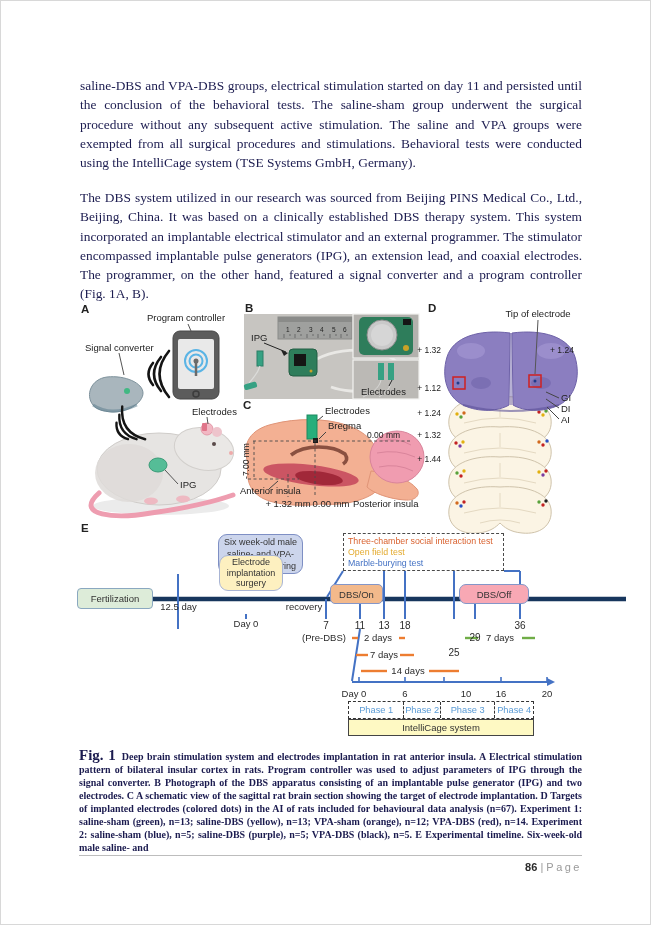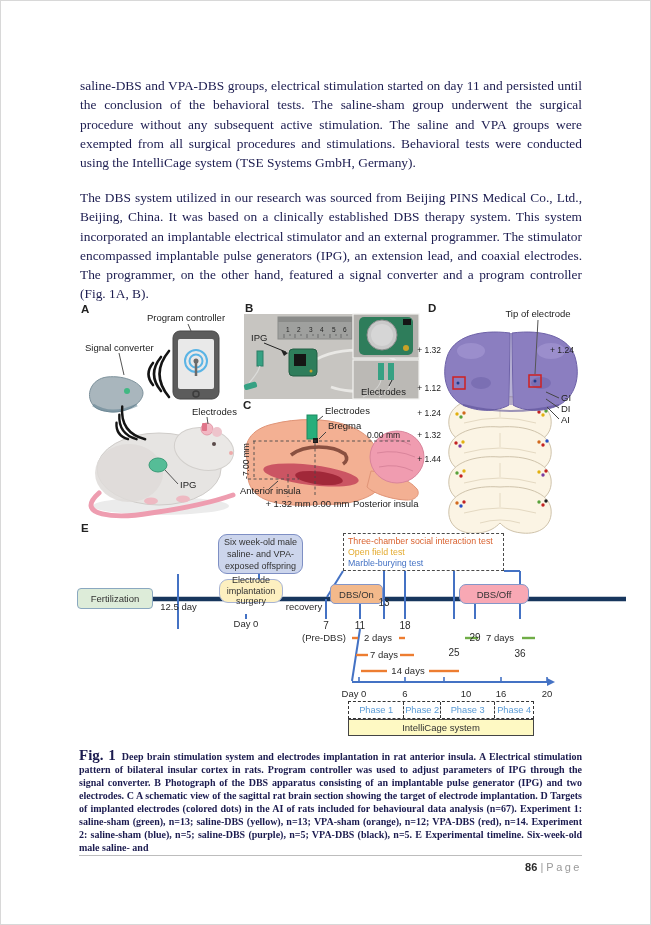--- a/index.html
+++ b/index.html
@@ -306,21 +306,21 @@
 
   <div class="ebox box-fert" style="left:76px;top:587px;width:76px;height:21px;">Fertilization</div>
 
 
   <div class="ebox box-blue rounded" style="left:217px;top:533px;width:85px;height:40px;">
     <div><span>Six week-old male</span><br>
          <span>saline- and VPA-</span><br>
          <span>exposed offspring</span></div>
   </div>
 
-  <div class="ebox box-yellow rounded" style="left:218px;top:578px;width:64px;height:24px;">
+  <div class="ebox box-yellow rounded" style="left:218px;top:554px;width:64px;height:36px;">
     <div><span>Electrode</span><br>
          <span>implantation</span><br>
          <span>surgery</span></div>
   </div>
 
   <div class="ebox box-dbson rounded" style="left:329px;top:583px;width:53px;height:20px;border-radius:5px;">DBS/On</div>
   <div class="ebox box-dbsoff rounded" style="left:458px;top:583px;width:70px;height:20px;border-radius:7px;">DBS/Off</div>
 
   <div class="tests-box" style="left:342px;top:532px;width:161px;height:38px;">
     <div class="test-line-1">Three-chamber social interaction test</div>
@@ -328,25 +328,25 @@
     <div class="test-line-3">Marble-burying test</div>
   </div>
 
   <div class="elabel" style="left:155px;top:600px;width:45px;">12.5 day</div>
   <div class="elabel" style="left:282px;top:600px;width:42px;">recovery</div>
   <div class="elabel" style="left:225px;top:617px;width:40px;">Day 0</div>
 
   <div class="elabel" style="left:315px;top:619px;width:20px;font-size:10px;">7</div>
   <div class="elabel" style="left:297px;top:631px;width:52px;">(Pre-DBS)</div>
   <div class="elabel" style="left:349px;top:619px;width:20px;font-size:10px;">11</div>
-  <div class="elabel" style="left:373px;top:596px;width:20px;font-size:10px;">13</div>
+  <div class="elabel" style="left:373px;top:619px;width:20px;font-size:10px;">13</div>
   <div class="elabel" style="left:394px;top:619px;width:20px;font-size:10px;">18</div>
   <div class="elabel" style="left:443px;top:646px;width:20px;font-size:10px;">25</div>
   <div class="elabel" style="left:464px;top:619px;width:20px;font-size:10px;margin-top:12px;">29</div>
-  <div class="elabel" style="left:509px;top:619px;width:20px;font-size:10px;margin-top:28px;">36</div>
+  <div class="elabel" style="left:509px;top:619px;width:20px;font-size:10px;">36</div>
 
   <div class="elabel" style="left:357px;top:631px;width:40px;">2 days</div>
   <div class="elabel" style="left:478px;top:631px;width:42px;">7 days</div>
   <div class="elabel" style="left:366px;top:648px;width:34px;">7 days</div>
   <div class="elabel" style="left:386px;top:664px;width:42px;">14 days</div>
 
   <div class="elabel" style="left:336px;top:687px;width:34px;">Day 0</div>
   <div class="elabel" style="left:394px;top:687px;width:20px;">6</div>
   <div class="elabel" style="left:455px;top:687px;width:20px;">10</div>
   <div class="elabel" style="left:490px;top:687px;width:20px;">16</div>

